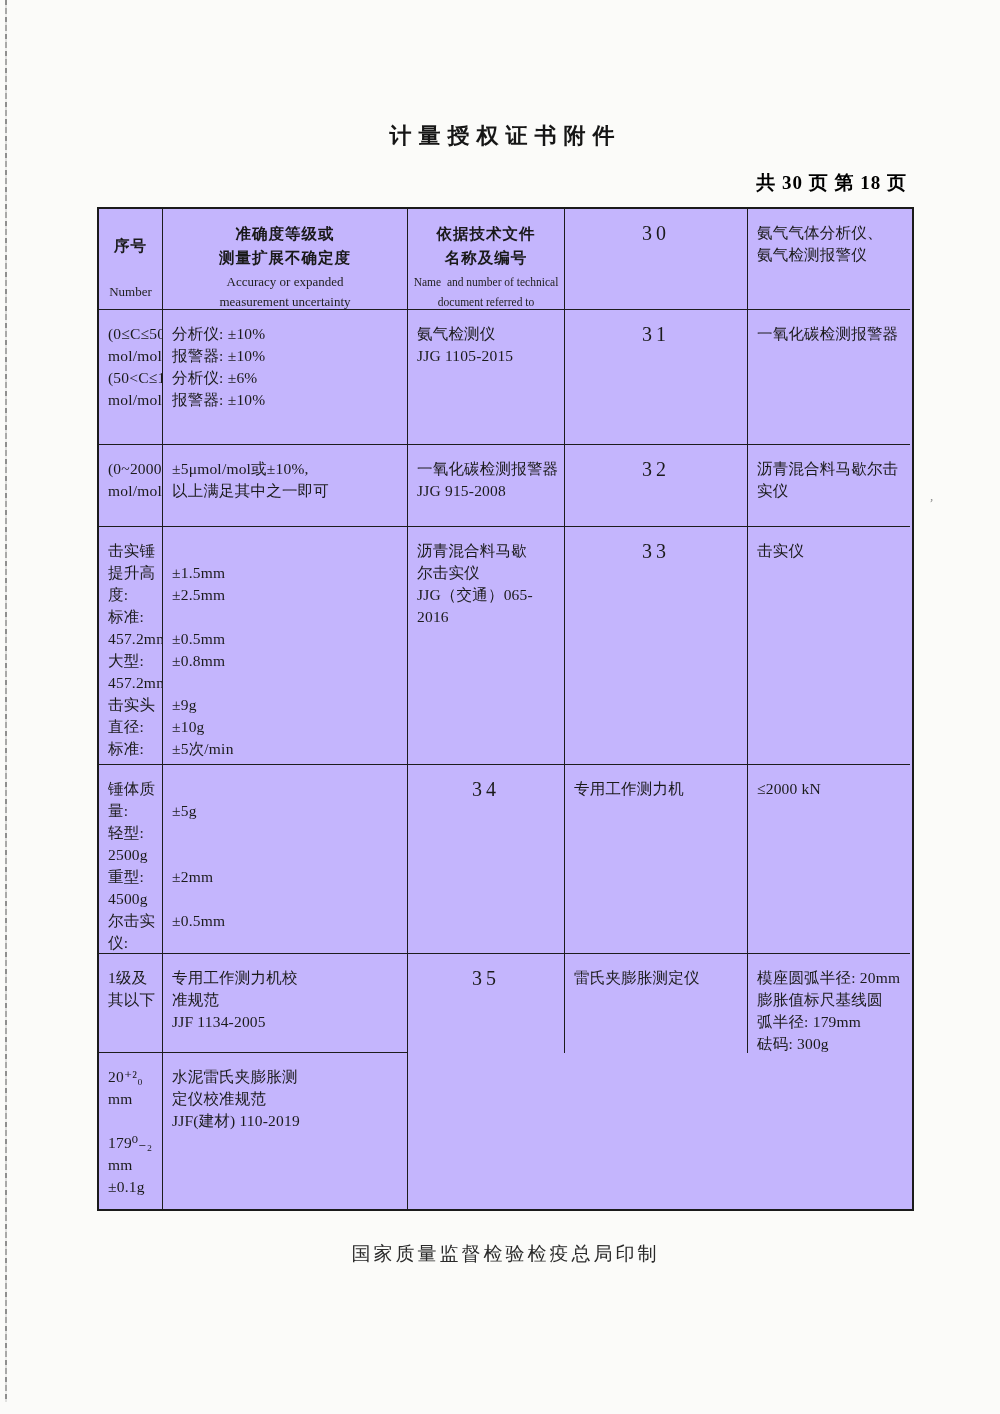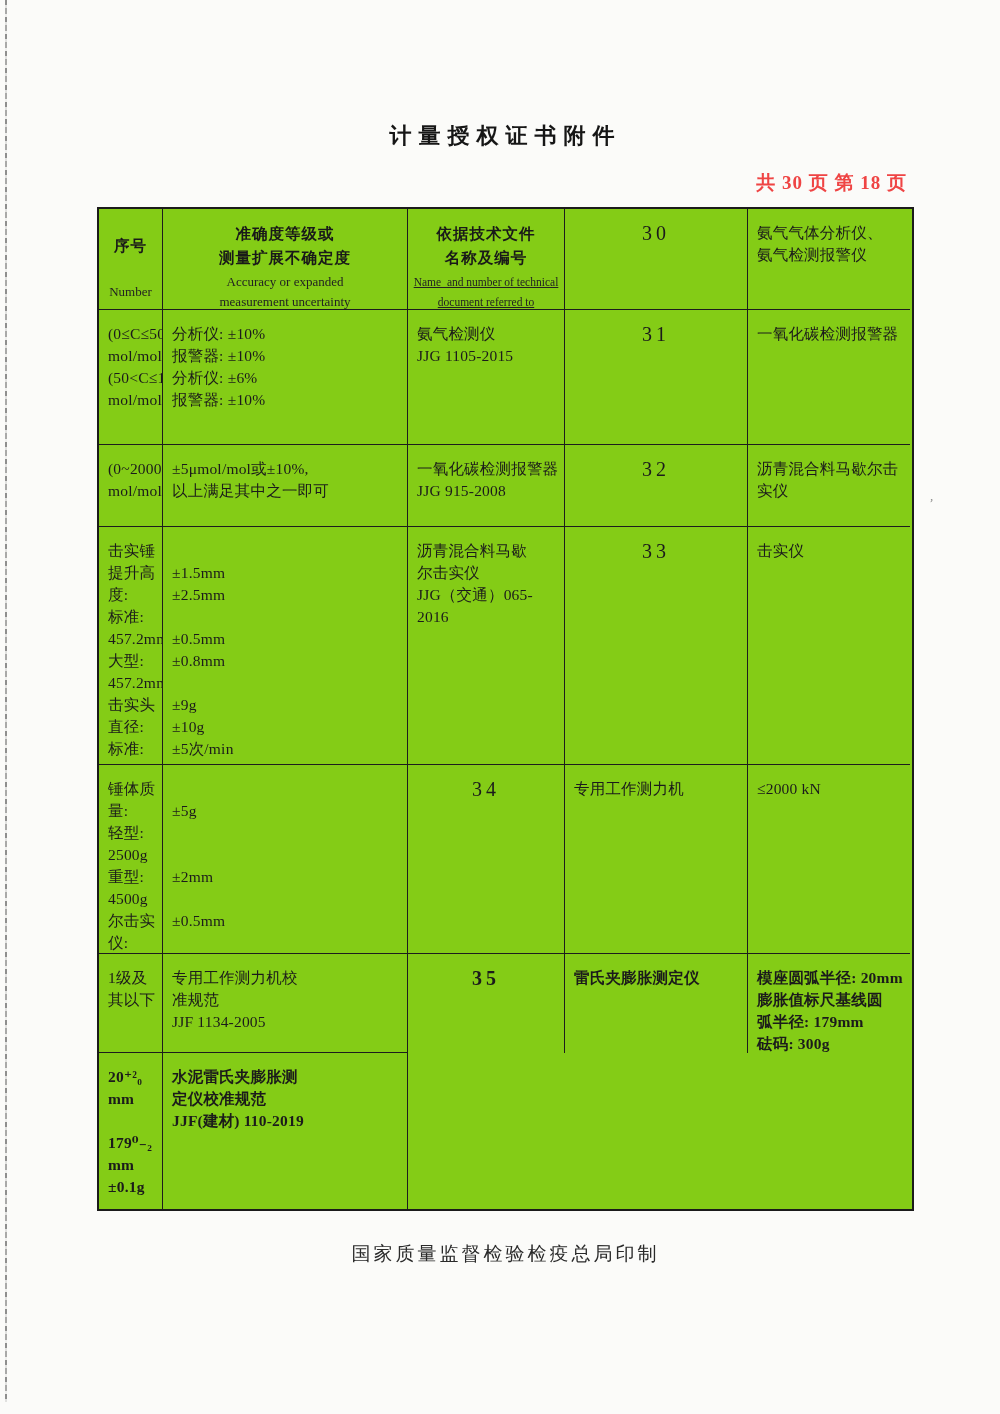--- a/index.html
+++ b/index.html
@@ -30,56 +30,56 @@
   .doc-title {
     position:absolute; top:121px; left:0; width:817px;
     text-align:center;
     font-size:22px; font-weight:bold; letter-spacing:7px;
     color:#161616;
   }
   .page-info {
     position:absolute; top:170px; left:0; width:810px;
     text-align:right;
     font-size:19px; letter-spacing:1px; font-weight:bold;
-    color:#ef4444;
+    color:#000000;
   }
 
   .cert-table {
     position:absolute; top:207px; left:0;
     width:817px;
     border:2px solid #1b1b1b;
     display:grid;
     grid-template-columns:64px 245px 157px 183px 162px;
     grid-template-rows:101px 135px 82px 238px 189px 99px 156px;
-    background:#84cc16;
+    background:#c4b5fd;
   }
   .cell {
     border-right:1.5px solid #1d1d1d;
     border-bottom:1.5px solid #1d1d1d;
     overflow:hidden;
   }
   .cell:nth-child(5n) { border-right:none; }
-  .cert-table > .cell:nth-last-child(-n+5) { border-bottom:none;font-weight:bold; }
+  .cert-table > .cell:nth-last-child(-n+5) { border-bottom:none; }
 
   
   .hd {
     display:flex; flex-direction:column; justify-content:space-between;
     align-items:center; text-align:center;
     padding:11px 2px 9px 2px;
   }
   .hd .zh {
     min-height:52px; display:flex; flex-direction:column; justify-content:center;
     font-size:15.5px; line-height:24px; letter-spacing:1px;
     white-space:pre-line; font-weight:bold; color:#191919;
   }
   .hd .en {
     min-height:40px; display:flex; flex-direction:column; justify-content:center;
     font-size:13px; line-height:20px; white-space:pre-line; color:#222;
   }
-  .hd .en.tight { font-size:11.5px; white-space:pre;text-decoration:underline; }
+  .hd .en.tight { font-size:11.5px; white-space:pre; }
 
   
   .num {
     text-align:center; padding-top:13px;
     font-size:20px; letter-spacing:4px; color:#1b1b1b;
   }
   .txt {
     padding:13px 4px 4px 9px;
     font-size:15.5px; line-height:22px;
     white-space:pre-line; color:#1b1b1b;

